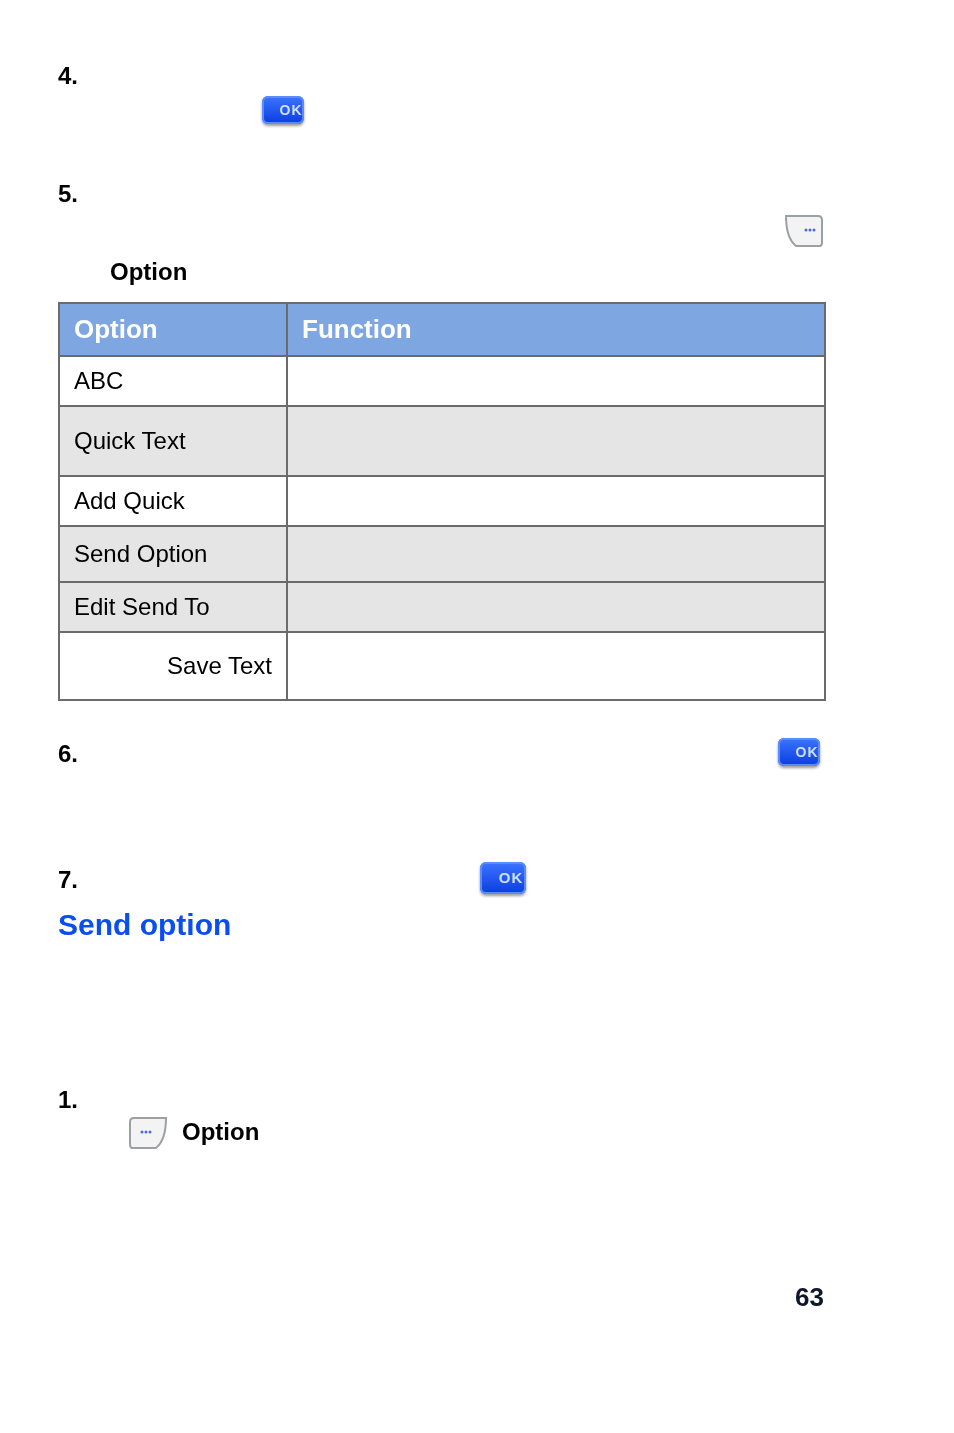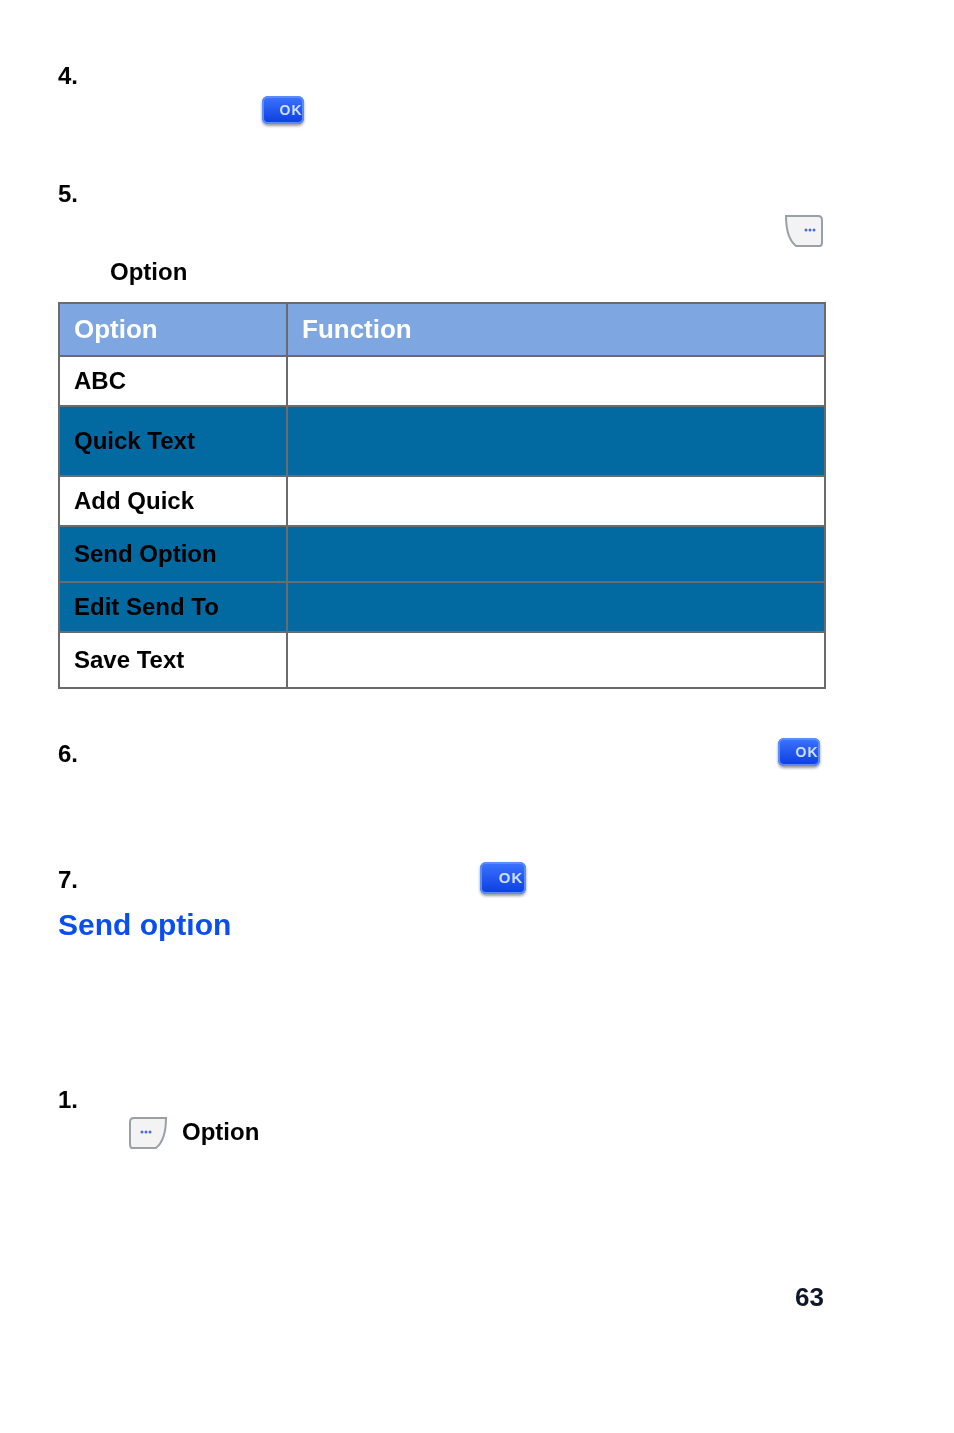--- a/index.html
+++ b/index.html
@@ -63,22 +63,22 @@
     text-align: left;
     vertical-align: middle;
   }
   table.optbl th {
     background: #7ea6e0;
     color: #fff;
     font-weight: 700;
     font-size: 26px;
   }
   table.optbl tr.rowlight td { background: #fff; }
-  table.optbl tr.rowdark  td { background: #0369a1; }
-  table.optbl td.opt { font-weight: 700; width: 228px; margin-left: 7px; }
+  table.optbl tr.rowdark  td { background: #e5e5e5; }
+  table.optbl td.opt { font-weight: 400; width: 228px; margin-left: 7px; }
 
   .section-head {
     position: absolute;
     color: #0a4ef0;
     font-weight: 700;
     font-size: 30px;
   }
   .pagenum {
     position: absolute;
     right: 130px;
@@ -132,21 +132,21 @@
       </tr>
       <tr class="rowdark">
         <td class="opt" style="height:56px;">Send Option</td>
         <td></td>
       </tr>
       <tr class="rowdark">
         <td class="opt">Edit Send To</td>
         <td></td>
       </tr>
       <tr class="rowlight">
-        <td class="opt" style="height:56px;">Save Text</td>
+        <td class="opt" style="height:68px;text-align:right;">Save Text</td>
         <td></td>
       </tr>
     </tbody>
   </table>
 
   <span class="step-num" style="left:58px; top:740px;">6.</span>
 
   <span class="ok-icon" style="left:778px; top:738px;">OK</span>
 
   <span class="step-num" style="left:58px; top:866px;">7.</span>

